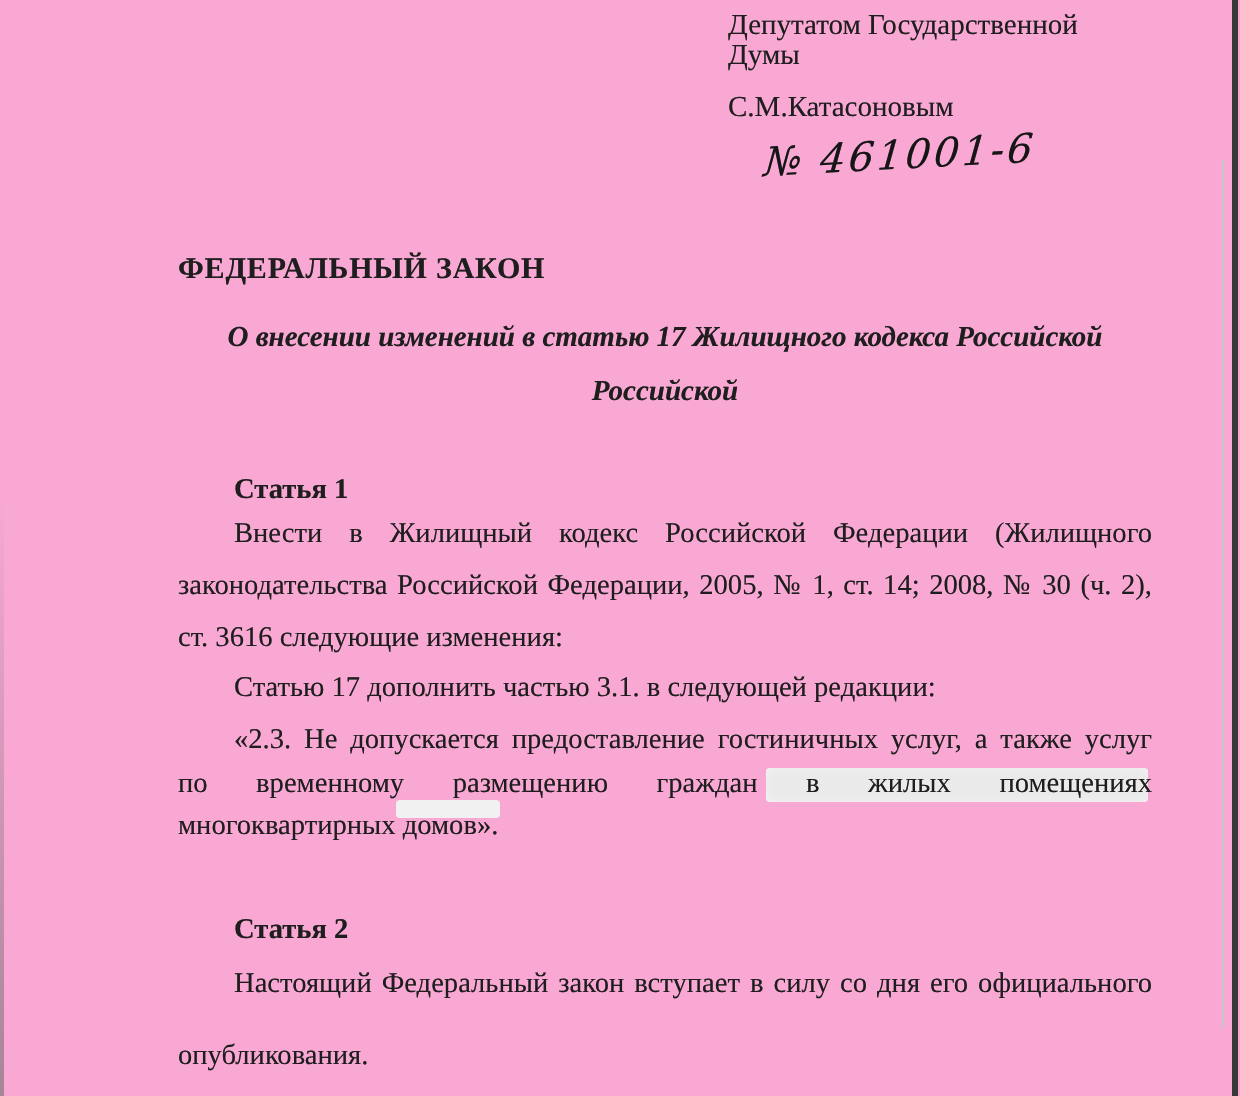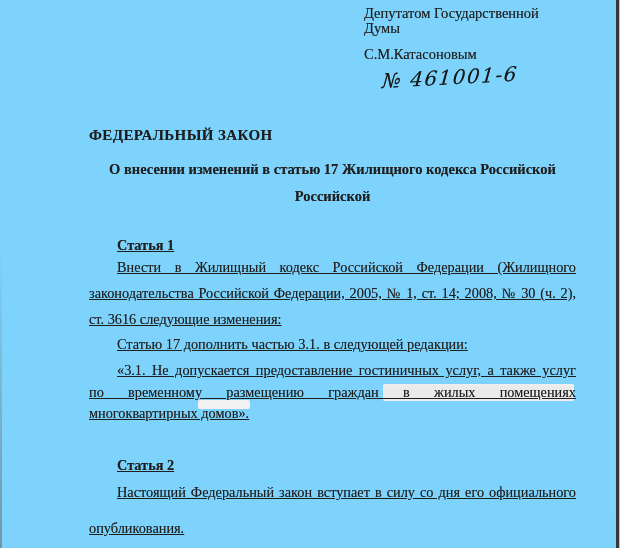--- a/index.html
+++ b/index.html
@@ -1,38 +1,38 @@
 <!DOCTYPE html>
 <html><head>
 <meta charset="utf-8">
 <style>
   html,body{margin:0;padding:0;background:#fff;}
   .page{
-    position:relative;width:620px;height:548px;background:#7dd3fc;
+    position:relative;width:620px;height:548px;background:#f9a8d4;
     font-family:"Liberation Serif", serif;color:#1e1e1e;overflow:hidden;
     text-shadow:0 0 0.3px rgba(40,40,40,0.55);
   }
   
   .bline{
     position:absolute;left:89px;width:487px;height:26px;line-height:26px;
-    font-size:14.3px;overflow:hidden;white-space:normal;text-decoration:underline;
+    font-size:14.3px;overflow:hidden;white-space:normal;
   }
   .q{height:22px;line-height:22px;}
   .just{text-align:justify;}
   .just::after{content:"";display:inline-block;width:100%;height:0;}
   .indent{text-indent:28px;}
   .bold{font-weight:bold;}
   
   .law-title{
     position:absolute;left:89px;top:124px;width:487px;height:22px;line-height:22px;
     font-weight:bold;font-size:15px;letter-spacing:0.4px;overflow:hidden;
   }
   .law-subtitle{
     position:absolute;left:89px;width:487px;height:27px;line-height:27px;
-    font-weight:bold;font-size:14.5px;text-align:center;overflow:hidden;
+    font-weight:bold;font-size:14.5px;text-align:center;overflow:hidden;font-style:italic;
   }
   
   .header-block{position:absolute;left:364px;top:0;width:232px;font-size:14.5px;}
   .hline{position:absolute;left:0;width:232px;height:15px;line-height:15px;overflow:visible;white-space:nowrap;}
   .clip-line{position:absolute;left:2px;top:0;width:200px;height:4px;overflow:hidden;}
   .clip-line span{display:block;margin-top:-13px;font-size:14.5px;letter-spacing:5px;white-space:nowrap;}
   .regnum{
     position:absolute;left:17px;top:69px;
     font-family:"DejaVu Serif", serif;font-style:italic;
     font-size:20px;letter-spacing:1.5px;color:#161616;
@@ -73,21 +73,21 @@
   <div class="law-subtitle" style="top:183px">Российской</div>
 
   <div class="bline bold indent" style="top:232px">Статья 1</div>
 
   <div class="bline just indent" style="top:254px">Внести в Жилищный кодекс Российской Федерации (Жилищного</div>
   <div class="bline just" style="top:280px">законодательства Российской Федерации, 2005, № 1, ст. 14; 2008, № 30 (ч. 2),</div>
   <div class="bline" style="top:306px">ст. 3616 следующие изменения:</div>
 
   <div class="bline indent" style="top:331px">Статью 17 дополнить частью 3.1. в следующей редакции:</div>
 
-  <div class="bline q just indent" style="top:359px">«3.1. Не допускается предоставление гостиничных услуг, а также услуг</div>
+  <div class="bline q just indent" style="top:359px">«2.3. Не допускается предоставление гостиничных услуг, а также услуг</div>
   <div class="bline q just" style="top:381px">по временному размещению граждан в жилых помещениях</div>
   <div class="bline q" style="top:402px">многоквартирных домов».</div>
 
   <div class="bline bold indent" style="top:452px">Статья 2</div>
   <div class="bline just indent" style="top:479px">Настоящий Федеральный закон вступает в силу со дня его официального</div>
   <div class="bline" style="top:515px">опубликования.</div>
 
 </div>
 
 </body></html>

